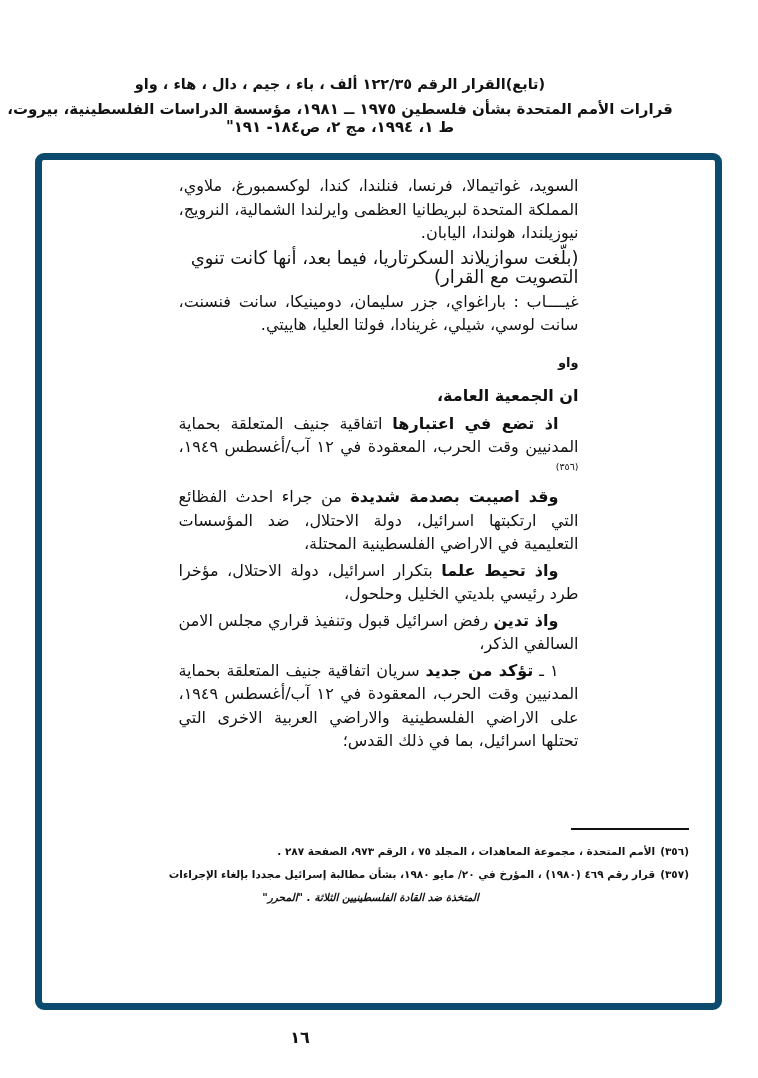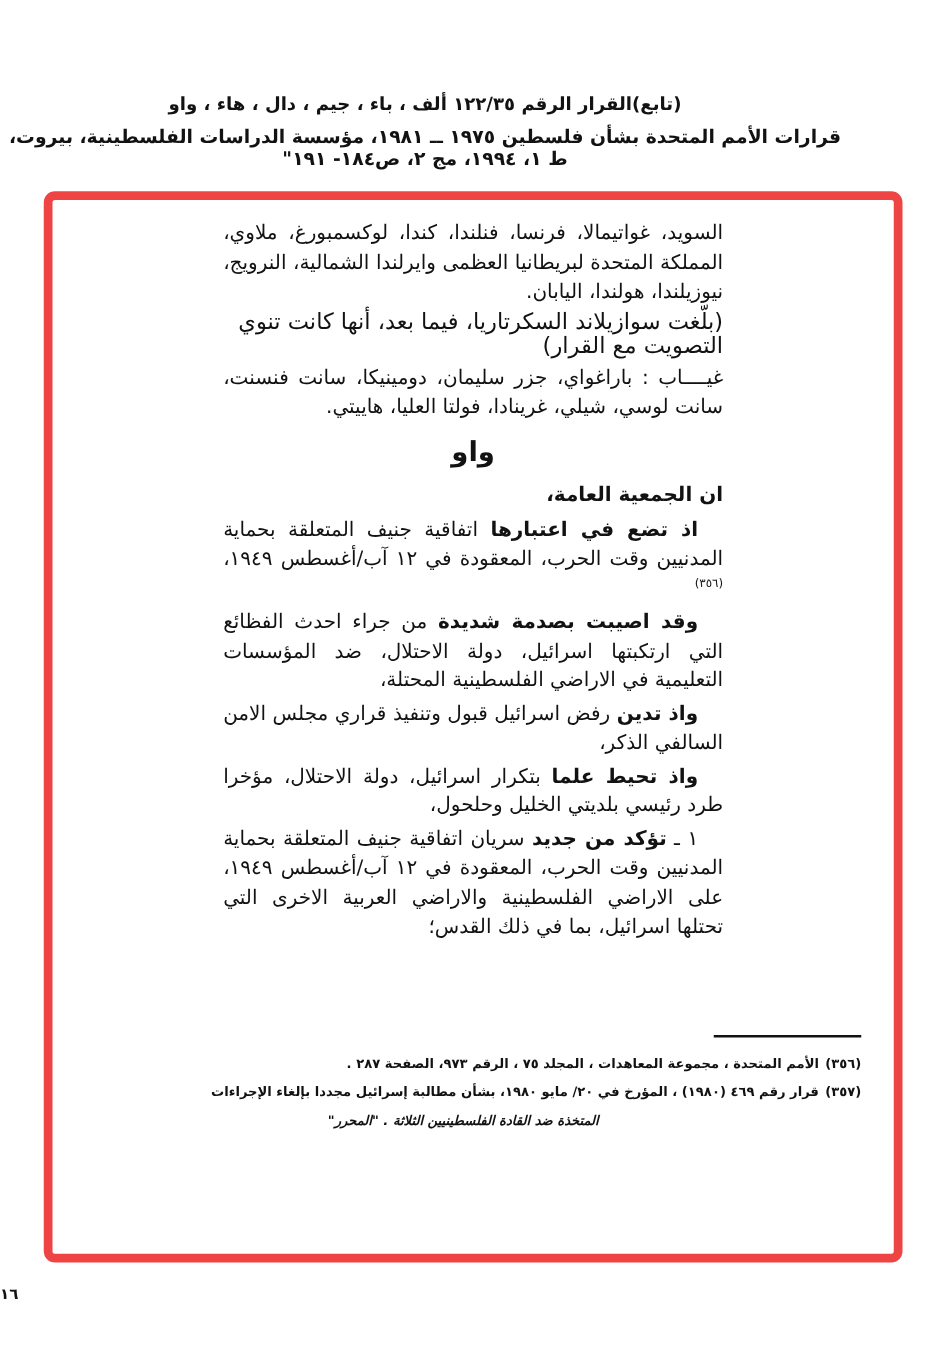--- a/index.html
+++ b/index.html
@@ -20,21 +20,21 @@
     direction: rtl;
   }
   .header-line1 { font-size: 14.5px; font-weight: bold; letter-spacing: 0.2px; }
   .header-line2 { font-size: 15px;  font-weight: bold; margin-top: 8px; }
 
   
   .highlight-frame {
     position: absolute;
     left: 35px; top: 153px;
     width: 673px; height: 843px;
-    border: 7px solid #ef4444;
+    border: 7px solid #0c4a6e;
     border-radius: 9px;
     background: #ffffff;
   }
 
   
   .text-column {
     direction: rtl;
     width: 400px;
     margin: 14px auto 0 auto;
     font-size: 16px;
@@ -45,23 +45,22 @@
   .countries-paragraph { }
   .secretariat-note {
     font-size: 18px;
     line-height: 19px;
     text-align: right;
     margin: 2px 0 4px 0 !important;
   }
   .absent-paragraph { }
   .absent-label { font-weight: normal; letter-spacing: 1px; }
   .section-heading {
-    text-align: center;
     font-weight: bold;
-    font-size: 22px;
+    font-size: 13px;
     margin: 14px 0 10px 0;
   }
   .assembly-opening { font-weight: bold; margin-bottom: 4px !important; }
   .clause { text-indent: 20px; }
   .clause strong { font-weight: bold; }
   .clause sup { font-size: 9.5px; line-height: 0; }
 
   
   .footnotes {
     position: absolute;
@@ -80,23 +79,23 @@
     margin-right: 0; margin-left: auto;
   }
   .footnotes p { margin: 0; }
   .footnote-marker { margin-left: 5px; }
   .footnote-continuation { display: block; padding-right: 210px; font-style: italic; }
 
   
   .page-number {
     position: absolute;
     top: 1028px; left: 0; width: 600px;
-    text-align: left;
+    text-align: center;
     font-weight: bold;
-    font-size: 12px;
+    font-size: 16px;
   }
 </style>
 </head>
 <body>
 
 <header class="page-header">
   <div class="header-line1">(تابع)القرار الرقم  ١٢٢/٣٥ ألف ، باء ، جيم ، دال ، هاء ، واو</div>
   <div class="header-line2">قرارات الأمم المتحدة بشأن فلسطين ١٩٧٥ ــ ١٩٨١، مؤسسة الدراسات الفلسطينية، بيروت، ط ١، ١٩٩٤، مج ٢، ص١٨٤- ١٩١"</div>
 </header>
 
@@ -119,25 +118,25 @@
     <p class="clause">
       <strong>اذ تضع في اعتبارها</strong><span> اتفاقية جنيف المتعلقة بحماية المدنيين وقت الحرب، المعقودة في ١٢ آب/أغسطس ١٩٤٩،</span><sup>(٣٥٦)</sup>
     </p>
 
 
     <p class="clause">
       <strong>وقد اصيبت بصدمة شديدة</strong><span> من جراء احدث الفظائع التي ارتكبتها اسرائيل، دولة الاحتلال، ضد المؤسسات التعليمية في الاراضي الفلسطينية المحتلة،</span>
     </p>
 
     <p class="clause">
-      <strong>واذ تدين</strong><span> رفض اسرائيل قبول وتنفيذ قراري مجلس الامن السالفي الذكر،</span>
+      <strong>واذ تحيط علما</strong><span> بتكرار اسرائيل، دولة الاحتلال، مؤخرا طرد رئيسي بلديتي الخليل وحلحول،</span>
     </p>
 
     <p class="clause">
-      <strong>واذ تحيط علما</strong><span> بتكرار اسرائيل، دولة الاحتلال، مؤخرا طرد رئيسي بلديتي الخليل وحلحول،</span>
+      <strong>واذ تدين</strong><span> رفض اسرائيل قبول وتنفيذ قراري مجلس الامن السالفي الذكر،</span>
     </p>
 
     <p class="clause">
       <span>١ ـ</span>
       <strong>تؤكد من جديد</strong><span> سريان اتفاقية جنيف المتعلقة بحماية المدنيين وقت الحرب، المعقودة في ١٢ آب/أغسطس ١٩٤٩، على الاراضي الفلسطينية والاراضي العربية الاخرى التي تحتلها اسرائيل، بما في ذلك القدس؛</span>
     </p>
 
   </div>
 
   <div class="footnotes">

